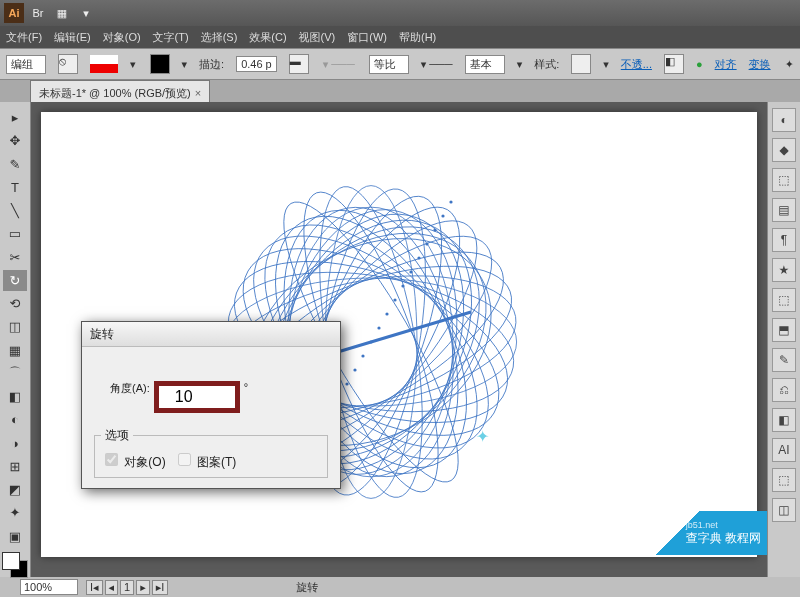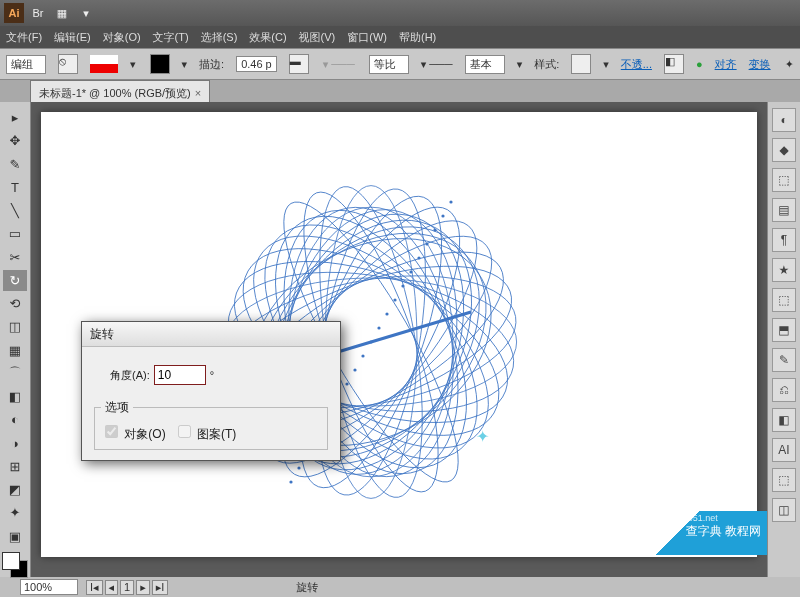--- a/index.html
+++ b/index.html
@@ -36,29 +36,29 @@
 .rpanels{width:32px;background:#c9c9c9;border-left:1px solid #888;display:flex;flex-direction:column;align-items:center;padding-top:6px;gap:6px}
 .rpanels .p{width:22px;height:22px;background:#ddd;border:1px solid #999;display:flex;align-items:center;justify-content:center;font-size:12px;color:#444}
 .statusbar{height:20px;background:#bfbfbf;display:flex;align-items:center;font-size:11px;padding:0 20px;gap:8px;color:#333}
 .statusbar .zoom{width:50px;background:#fff;border:1px solid #888;padding:1px 3px}
 .statusbar .nav{display:flex;gap:2px}
 .statusbar .nav span{border:1px solid #888;background:#ddd;padding:0 3px}
 .dialog{position:absolute;left:50px;top:219px;width:258px;background:#efefef;border:1px solid #555;box-shadow:3px 3px 12px rgba(0,0,0,0.6);color:#222}
 .dialog .dtitle{height:24px;background:linear-gradient(#f7f7f7,#dedede);border-bottom:1px solid #bbb;display:flex;align-items:center;padding:0 8px;font-size:12px}
 .dialog .dbody{padding:10px;display:flex;gap:8px}
 .dialog .left{flex:1;display:flex;flex-direction:column;gap:14px}
-.dialog .angle{display:flex;align-items:center;gap:4px;margin-left:18px;margin-top:8px}
-.dialog .angle input{width:44px;border:1px solid #7f1d1d;padding:2px 3px;font-size:12px}
+.dialog .angle{display:flex;align-items:flex-start;gap:4px;margin-left:18px;margin-top:24px}
+.dialog .angle input{width:44px;border:5px solid #7f1d1d;padding:2px 16px;font-size:16px}
 .dialog fieldset{border:1px solid #bbb;padding:6px;font-size:12px}
 .dialog fieldset legend{padding:0 4px}
 .dialog .opts{display:flex;gap:8px}
 .dialog .btncol{width:72px;display:flex;flex-direction:column;gap:6px}
 .dialog button{height:22px;background:linear-gradient(#fbfbfb,#e2e2e2);border:1px solid #8a8a8a;font-size:12px;cursor:pointer}
 .dialog .preview{margin-top:6px;font-size:12px;display:flex;align-items:center;gap:4px}
-.watermark{position:absolute;right:0;bottom:22px;width:130px;height:40px;background:linear-gradient(135deg,transparent 40%,#1fa0d8 40%);color:#fff;display:flex;align-items:flex-start;justify-content:flex-end;padding:2px 6px;font-size:12px}
+.watermark{position:absolute;right:0;bottom:22px;width:130px;height:40px;background:linear-gradient(135deg,transparent 40%,#1fa0d8 40%);color:#fff;display:flex;align-items:center;justify-content:flex-end;padding:2px 6px;font-size:12px}
 svg{overflow:visible}
 </style>
 </head>
 <body>
 
 <div class="app">
 
   <div class="titlebar">
     <span class="tb-ico" style="background:#4b2e17;color:#f7a85a;font-weight:bold">Ai</span>
     <span class="tb-ico">Br</span>

